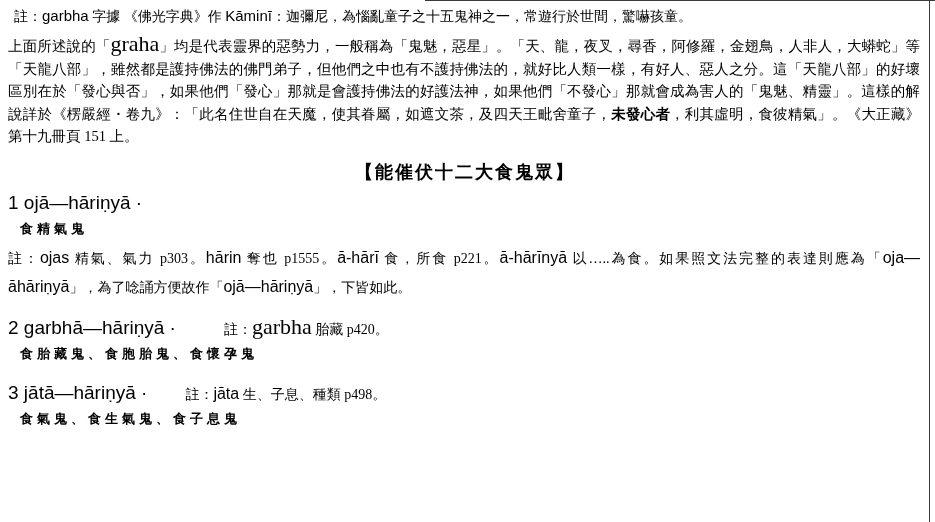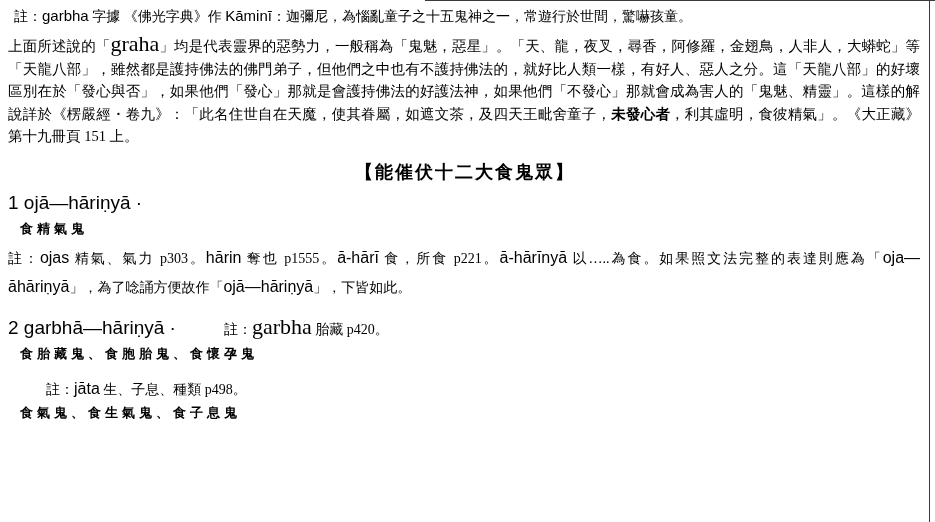--- a/index.html
+++ b/index.html
@@ -69,20 +69,21 @@
       <div class="entry-title">2 garbhā—hāriṇyā ·</div>
       <div class="inline-note gap-e2">
         <span class="zh">註：</span><span class="serif-lg">garbha</span><span class="zh"> 胎藏 p420。</span>
       </div>
     </div>
     <div class="ghost">食胎藏鬼、食胞胎鬼、食懷孕鬼</div>
   </div>
 
   <div>
     <div class="entry-row" style="margin-top:16px;">
+      <div class="entry-title">3 jātā—hāriṇyā ·</div>
       <div class="inline-note gap-e3">
         <span class="zh">註：</span><span class="sans-lg">jāta</span><span class="zh"> 生、子息、種類 p498。</span>
       </div>
     </div>
     <div class="ghost">食氣鬼、食生氣鬼、食子息鬼</div>
   </div>
 
 
 </div>
 

